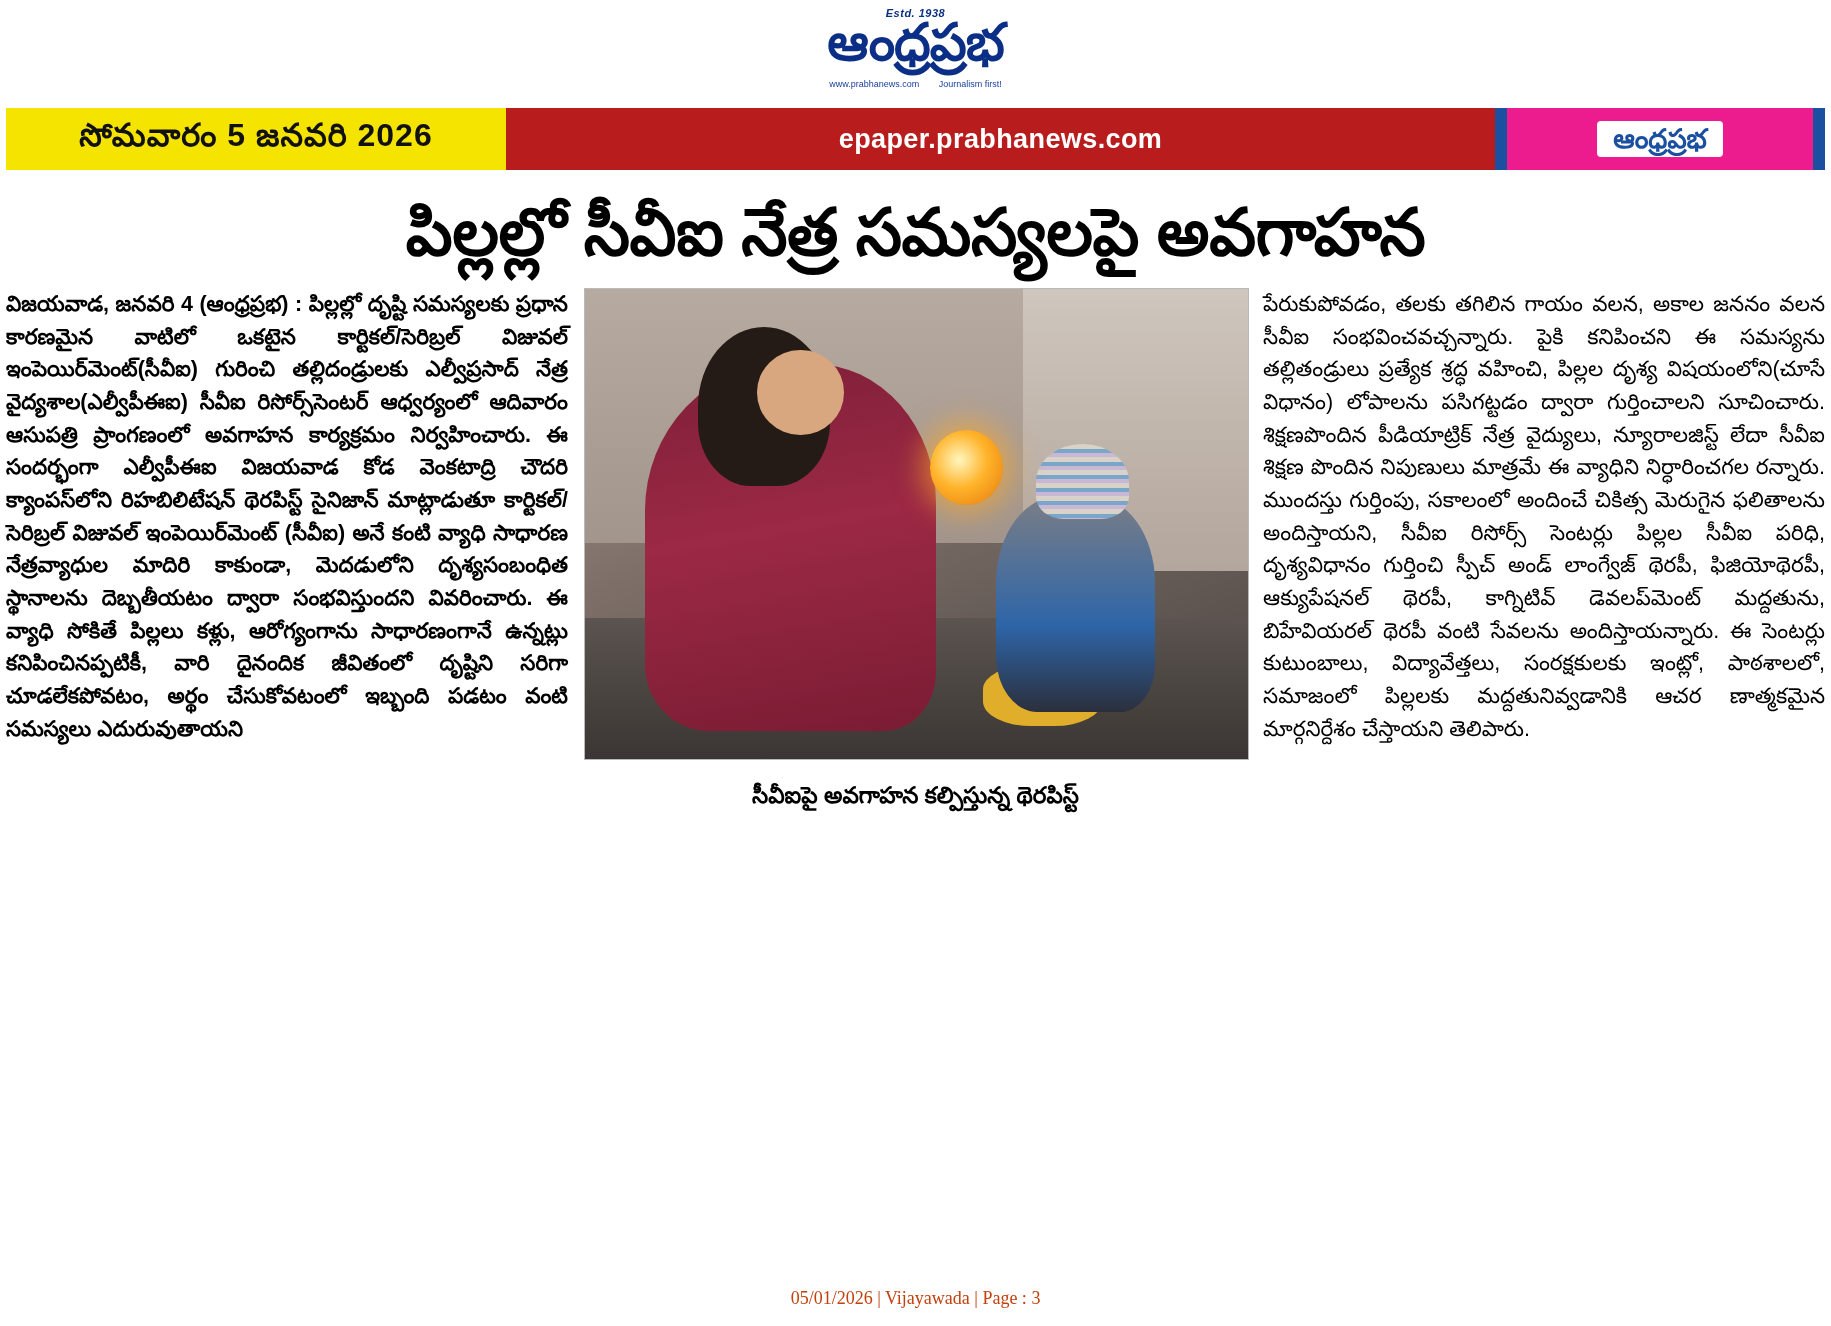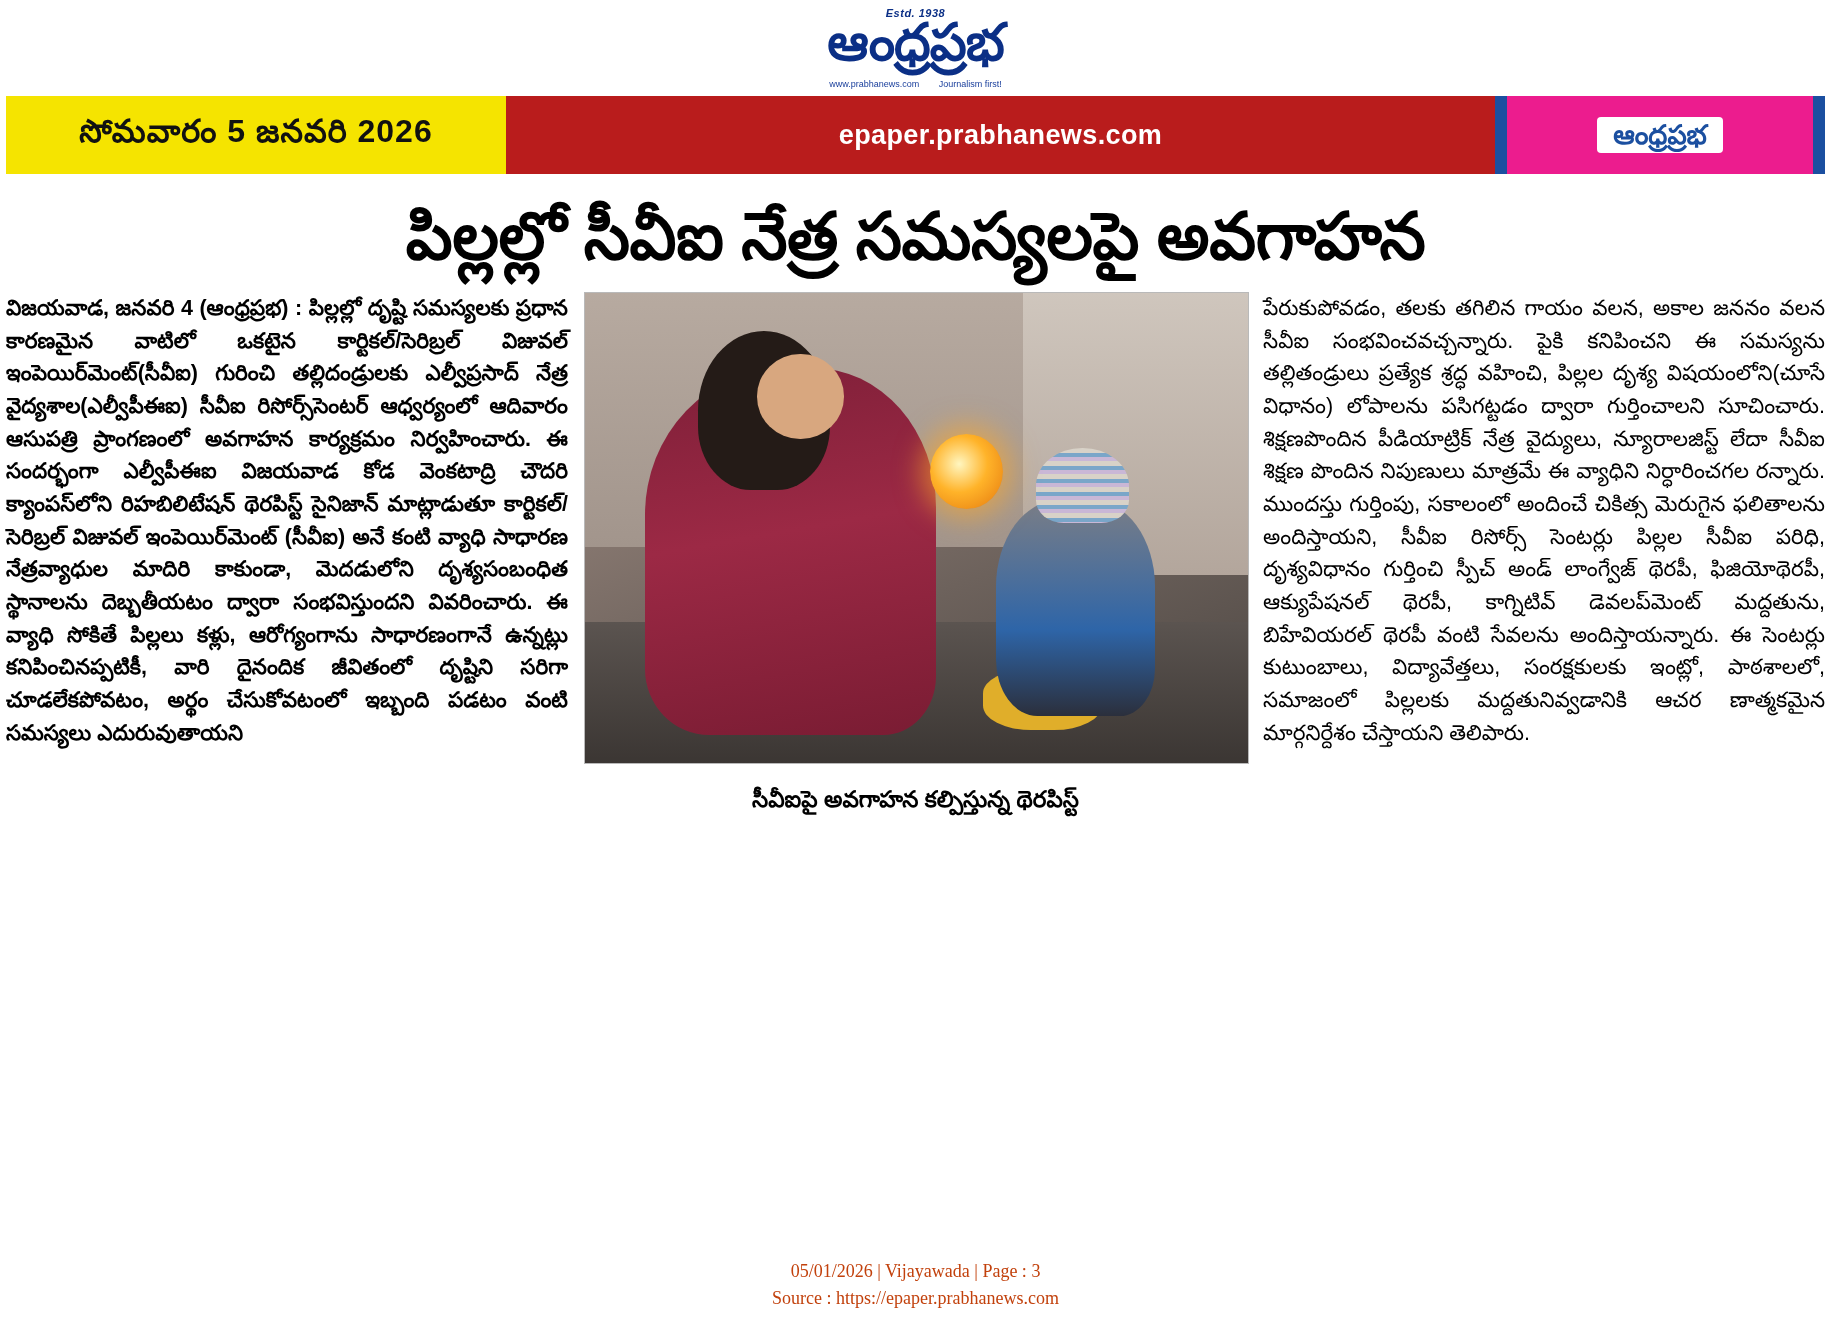--- a/index.html
+++ b/index.html
@@ -57,23 +57,23 @@
     font-size: 9px;
     color: #1a3f9c;
     margin-top: 11px;
     padding: 0 2px;
   }
   .logo-sub .right { }
 
   
   .bar {
     display: flex;
-    height: 78px;
+    height: 62px;
     align-items: stretch;
-    margin-top: 0;
+    margin-top: 12px;
   }
   .bar-date {
     background: #f5e400;
     flex: 0 0 500px;
     display: flex;
     align-items: center;
     justify-content: center;
     font-size: 32px;
     font-weight: bold;
     color: #111;
@@ -273,16 +273,15 @@
     </div>
 
     <div class="col right">
       <p>పేరుకుపోవడం, తలకు తగిలిన గాయం వలన, అకాల జననం వలన సీవీఐ సంభవించవచ్చన్నారు. పైకి కనిపించని ఈ సమస్యను తల్లితండ్రులు ప్రత్యేక శ్రద్ధ వహించి, పిల్లల దృశ్య విషయంలోని(చూసే విధానం) లోపాలను పసిగట్టడం ద్వారా గుర్తించాలని సూచించారు. శిక్షణపొందిన పీడియాట్రిక్ నేత్ర వైద్యులు, న్యూరాలజిస్ట్ లేదా సీవీఐ శిక్షణ పొందిన నిపుణులు మాత్రమే ఈ వ్యాధిని నిర్ధారించగల రన్నారు. ముందస్తు గుర్తింపు, సకాలంలో అందించే చికిత్స మెరుగైన ఫలితాలను అందిస్తాయని, సీవీఐ రిసోర్స్ సెంటర్లు పిల్లల సీవీఐ పరిధి, దృశ్యవిధానం గుర్తించి స్పీచ్ అండ్ లాంగ్వేజ్ థెరపీ, ఫిజియోథెరపీ, ఆక్యుపేషనల్ థెరపీ, కాగ్నిటివ్ డెవలప్‌మెంట్ మద్దతును, బిహేవియరల్ థెరపీ వంటి సేవలను అందిస్తాయన్నారు. ఈ సెంటర్లు కుటుంబాలు, విద్యావేత్తలు, సంరక్షకులకు ఇంట్లో, పాఠశాలలో, సమాజంలో పిల్లలకు మద్దతునివ్వడానికి ఆచర ణాత్మకమైన మార్గనిర్దేశం చేస్తాయని తెలిపారు.</p>
     </div>
 
   </div>
 
   <div class="footer">
     <div>05/01/2026 | Vijayawada | Page : 3</div>
-    <div>Source : https://epaper.prabhanews.com</div>
   </div>
 
 </div>
 
 </body></html>

